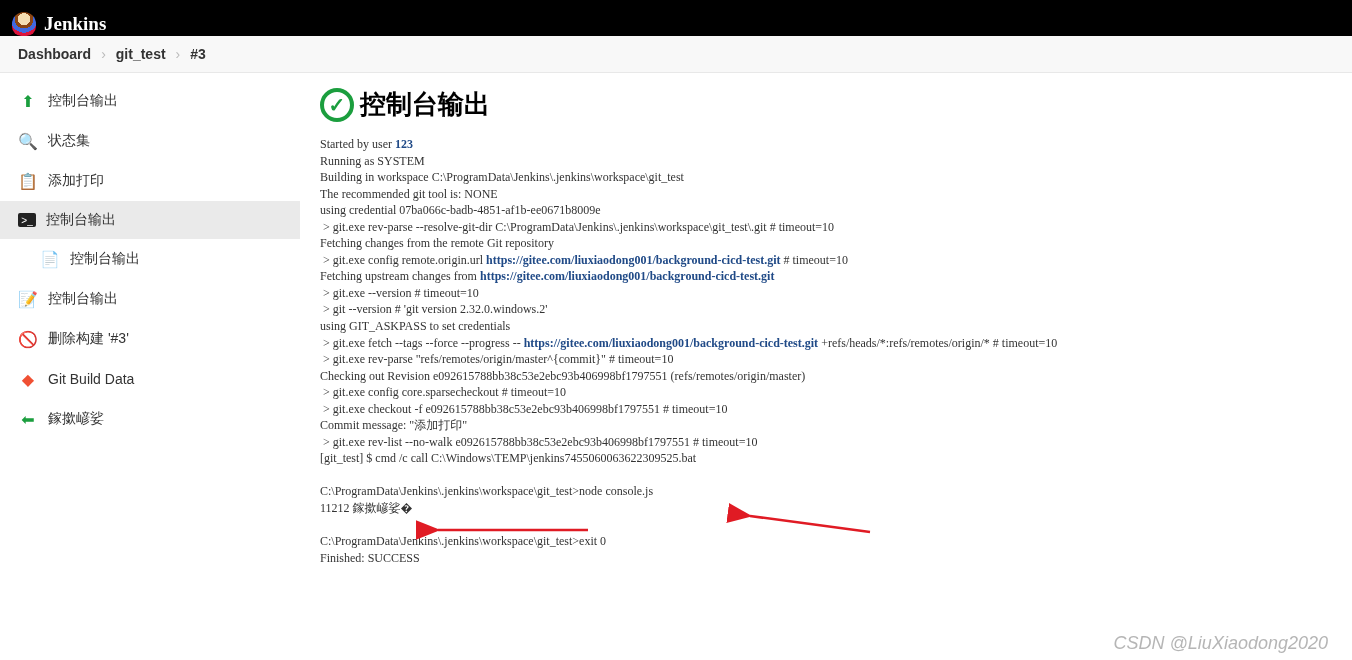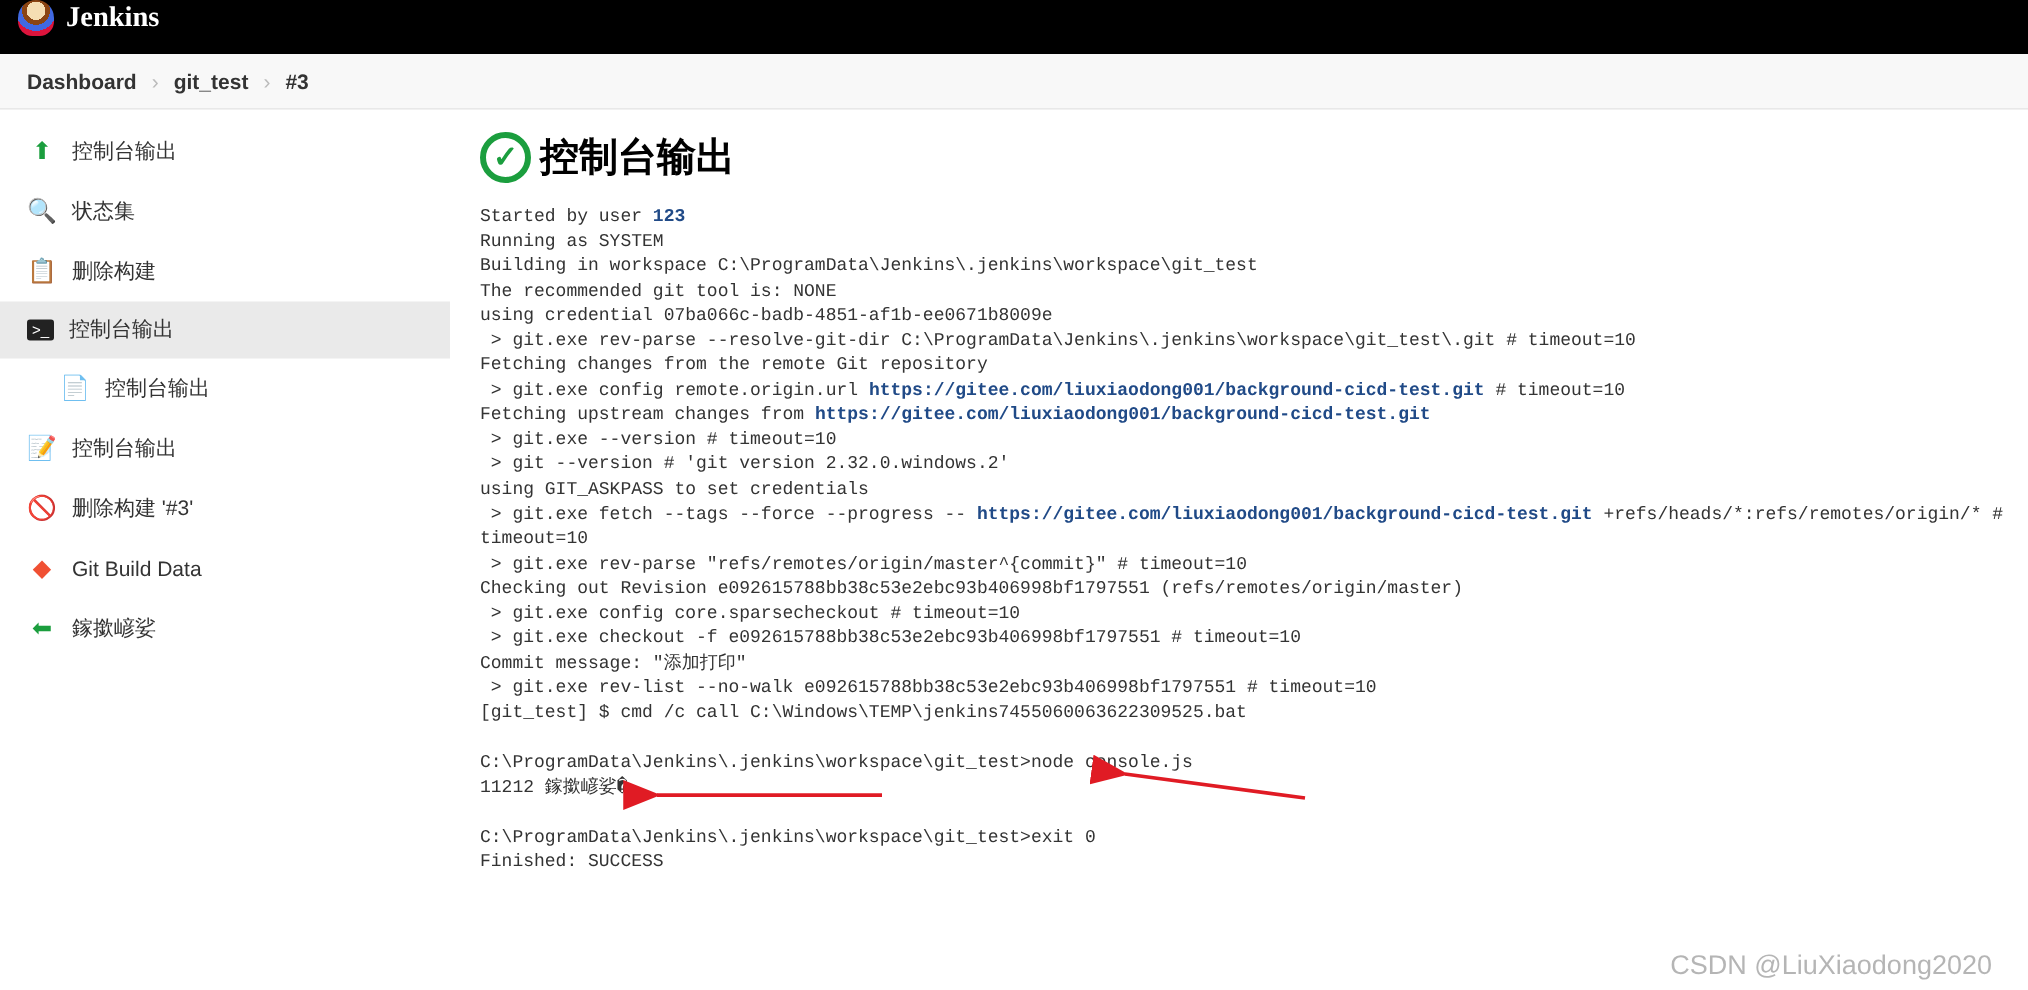--- a/index.html
+++ b/index.html
@@ -1,38 +1,38 @@
 <!DOCTYPE html>
 <html><head>
 <meta charset="utf-8">
 <style>
 * { margin: 0; padding: 0; box-sizing: border-box; }
 body { font-family: Helvetica, Arial, sans-serif; background: #fff; width: 1352px; height: 660px; position: relative; overflow: hidden; }
-.header { background: #000; color: #fff; height: 36px; display: flex; align-items: flex-start; padding: 0 12px; }
+.header { background: #000; color: #fff; height: 36px; display: flex; align-items: flex-end; padding: 0 12px; }
 .logo-wrap { display: flex; align-items: center; gap: 8px; }
 .logo-icon { width: 24px; height: 24px; background: radial-gradient(circle at 50% 30%, #f5deb3 30%, #8b4513 30%, #8b4513 45%, #4169e1 45%, #4169e1 65%, #dc143c 65%); border-radius: 50% 50% 40% 40%; }
 .logo-text { font-weight: bold; font-size: 19px; font-family: Georgia, serif; }
 .breadcrumbs { background: #f8f8f8; border-bottom: 1px solid #e8e8e8; padding: 10px 18px; display: flex; align-items: center; gap: 10px; font-size: 14px; }
 .breadcrumbs a { color: #333; text-decoration: none; font-weight: bold; }
 .bc-sep { color: #bbb; }
 .main { display: flex; }
 .sidebar { width: 300px; padding-top: 8px; }
 .side-item { display: flex; align-items: center; gap: 10px; padding: 10px 18px; font-size: 14px; color: #333; cursor: pointer; }
 .side-item.sel { background: #eaeaea; }
 .side-sub { padding-left: 40px; }
 .icon { width: 20px; height: 20px; display: inline-flex; align-items: center; justify-content: center; font-size: 16px; }
 .content { flex: 1; padding: 14px 0 0 20px; }
 .page-title { display: flex; align-items: center; gap: 6px; margin-bottom: 14px; }
 .ok-icon { width: 34px; height: 34px; border: 4px solid #1b9e3e; border-radius: 50%; display: flex; align-items: center; justify-content: center; color: #1b9e3e; font-size: 20px; font-weight: bold; }
 .page-title h1 { font-size: 26px; font-weight: bold; }
-.console { font-family: Liberation Mono, monospace; font-size: 12px; line-height: 1.38; color: #333; white-space: pre-wrap; }
+.console { font-family: Liberation Serif, serif; font-size: 12px; line-height: 1.38; color: #333; white-space: pre-wrap; }
 .console a { color: #204a87; text-decoration: none; font-weight: bold; }
 .arrow { position: absolute; pointer-events: none; }
 .arrow svg { overflow: visible; }
-.watermark { position: absolute; bottom: 6px; right: 24px; color: rgba(120,120,120,.55); font-size: 18px; font-family: sans-serif; }
+.watermark { position: absolute; bottom: 6px; right: 24px; color: rgba(120,120,120,.55); font-size: 18px; font-style: italic; font-family: sans-serif; }
 </style>
 </head>
 <body>
 
 <div class="header">
   <div class="logo-wrap">
     <span class="logo-icon"></span>
     <span class="logo-text">Jenkins</span>
   </div>
 </div>
@@ -50,21 +50,21 @@
     <div class="side-item">
       <span class="icon" style="color:#1b9e3e">⬆</span>
       <span>控制台输出</span>
     </div>
     <div class="side-item">
       <span class="icon">🔍</span>
       <span>状态集</span>
     </div>
     <div class="side-item">
       <span class="icon">📋</span>
-      <span>删除构建</span>
+      <span>添加打印</span>
     </div>
     <div class="side-item sel">
       <span class="icon" style="background:#222;color:#fff;width:18px;height:14px;font-size:10px;border-radius:2px">&gt;_</span>
       <span>控制台输出</span>
     </div>
     <div class="side-item side-sub">
       <span class="icon">📄</span>
       <span>控制台输出</span>
     </div>
     <div class="side-item">

